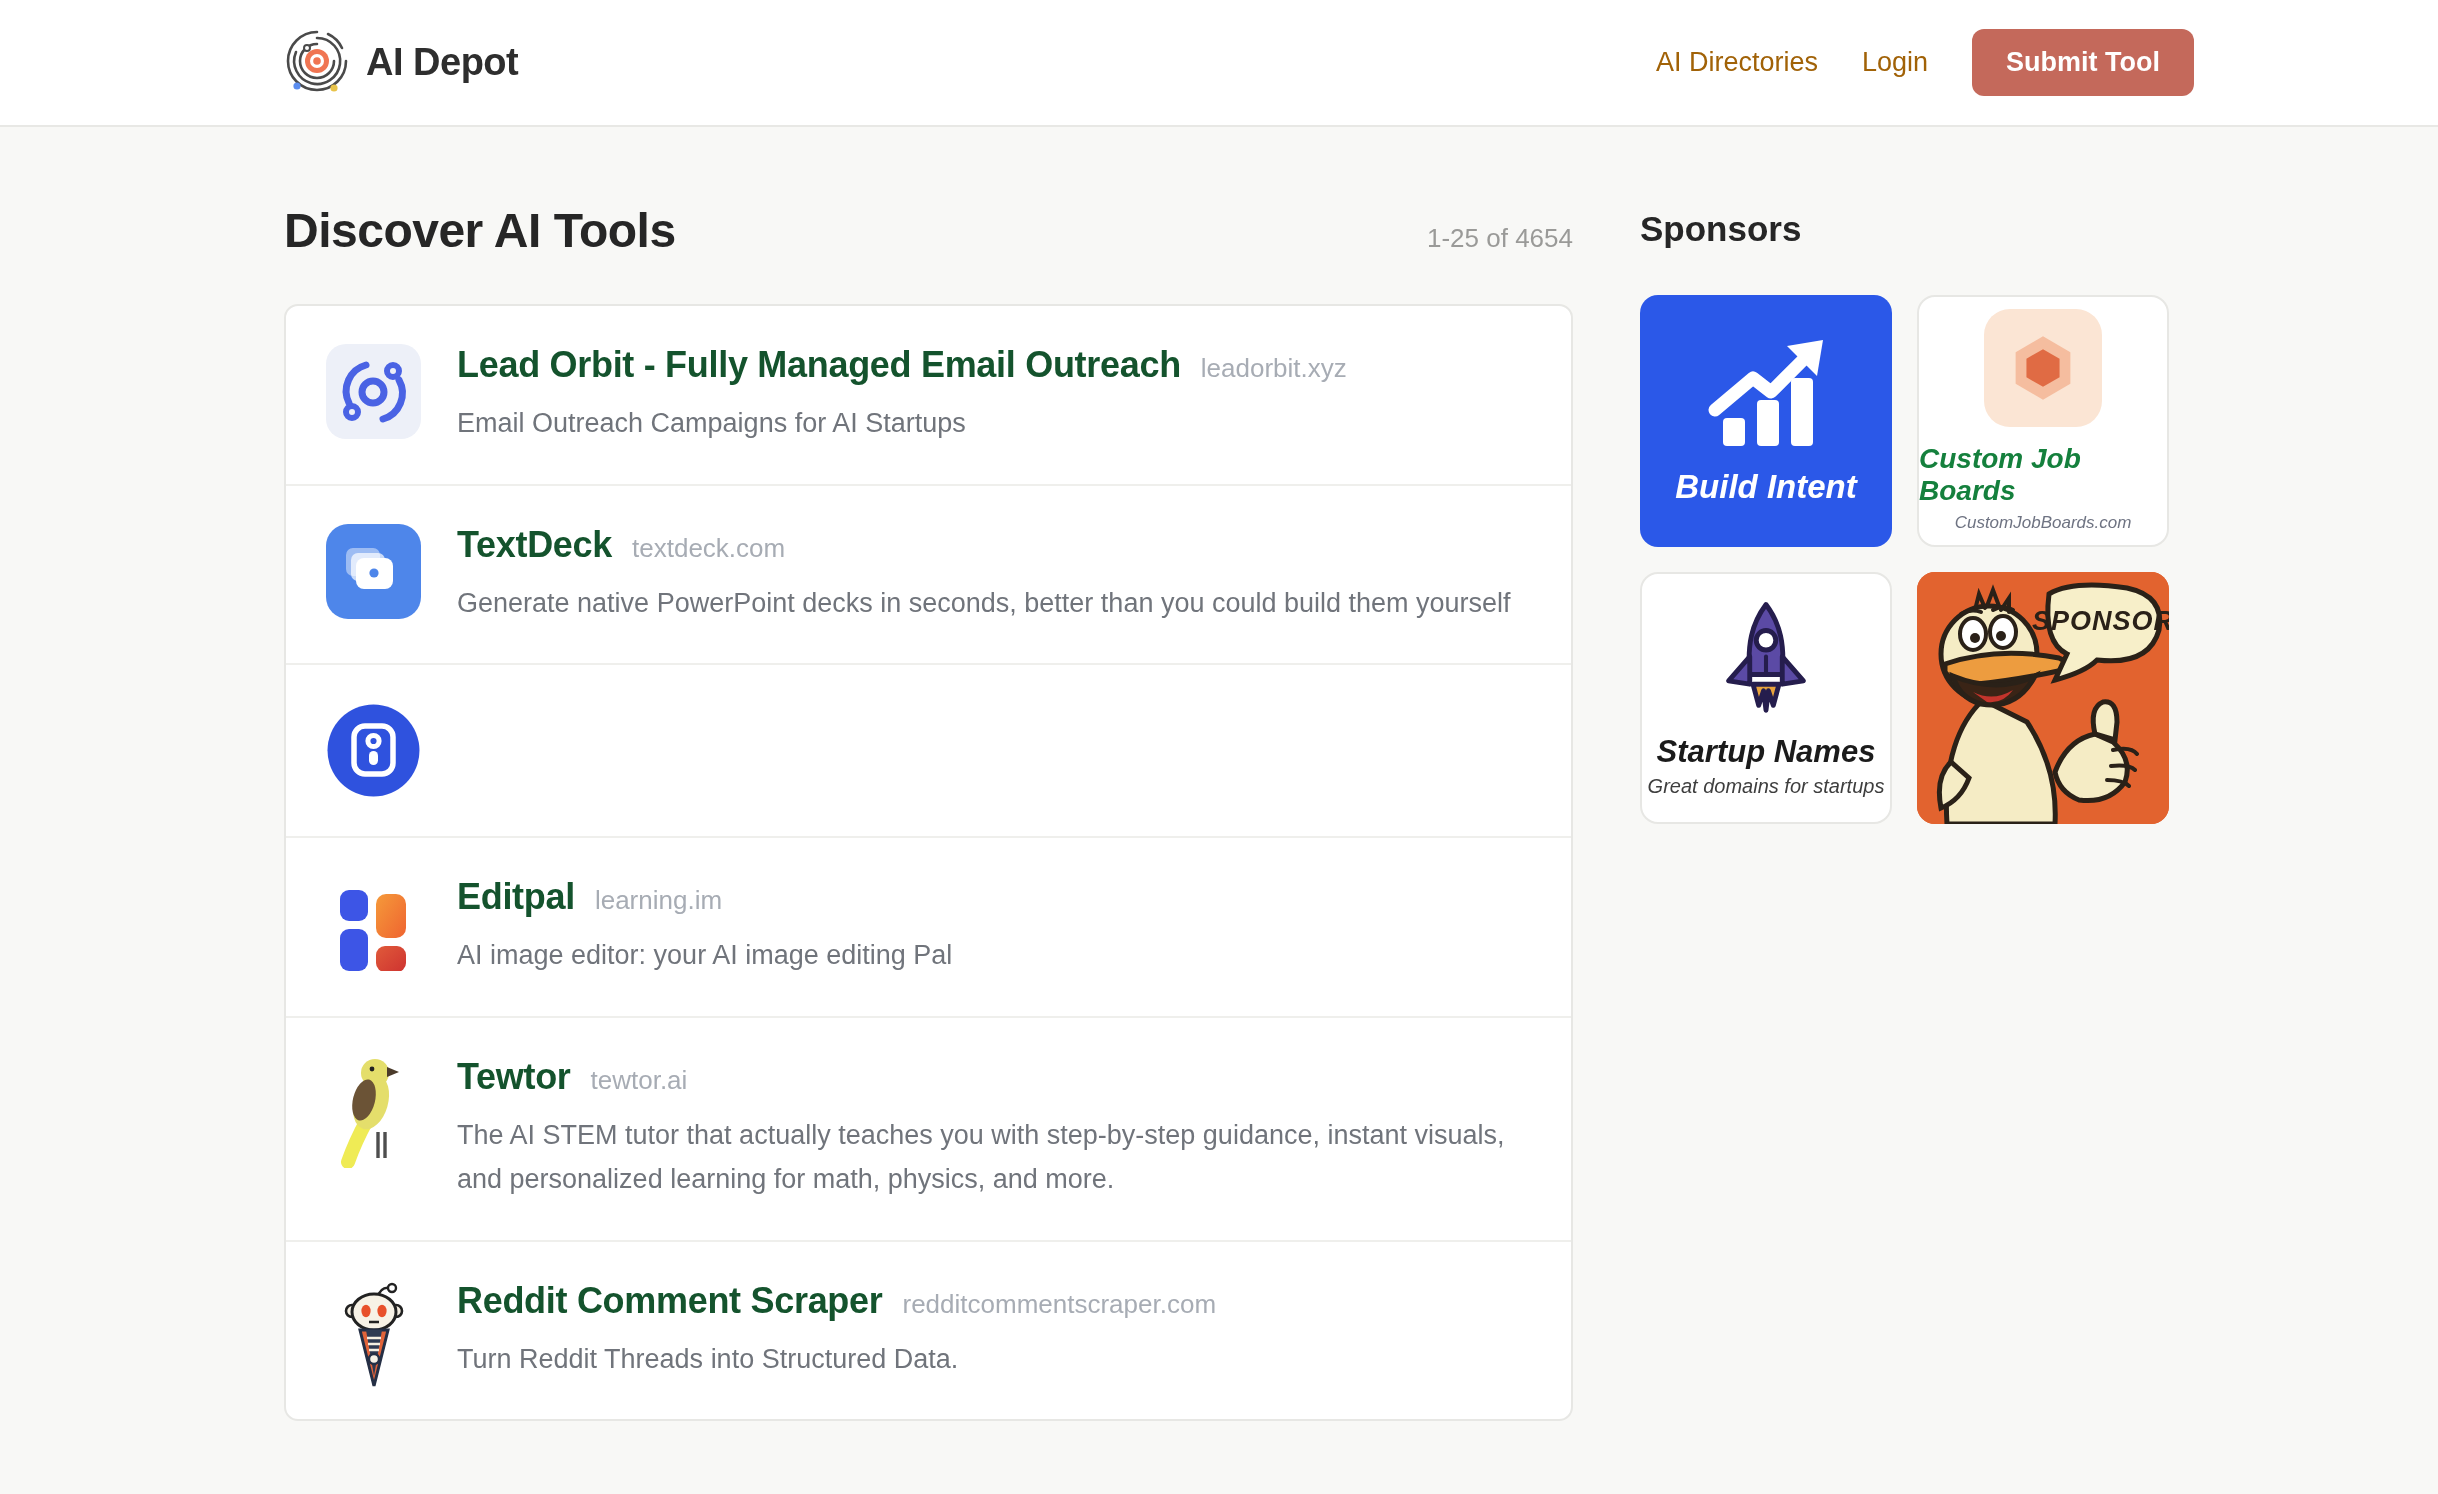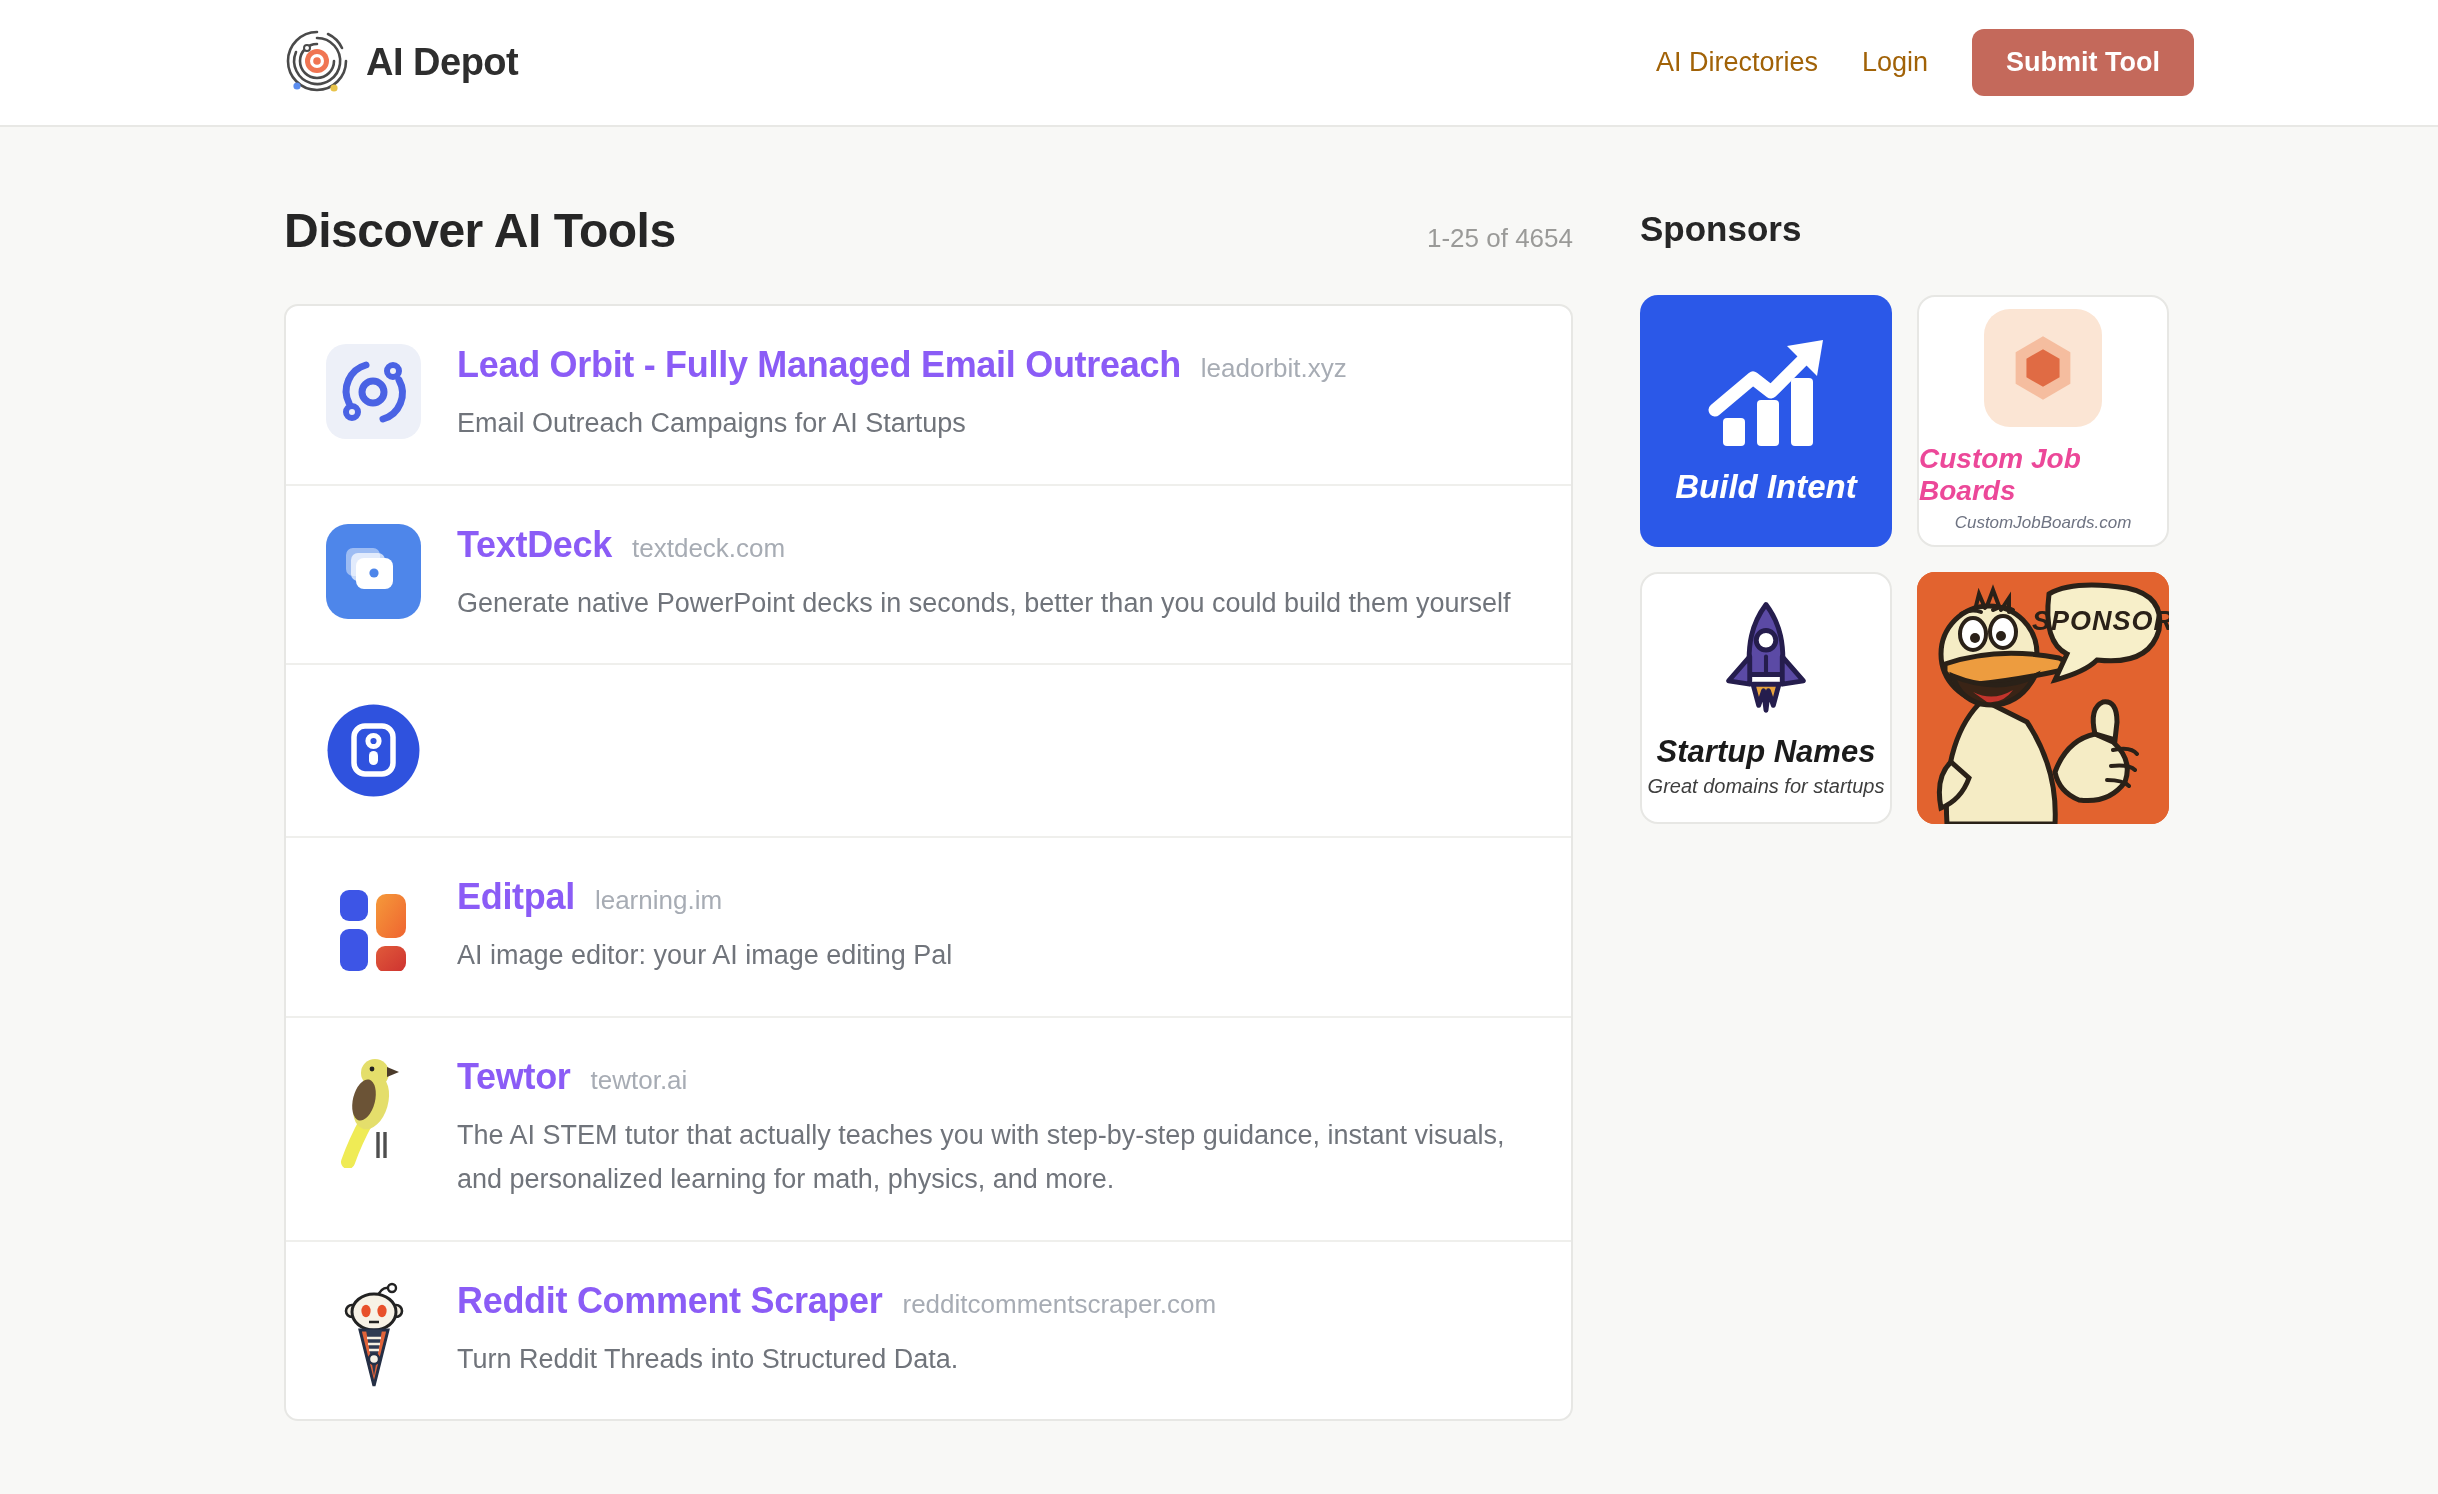--- a/index.html
+++ b/index.html
@@ -37,40 +37,40 @@
   
   .tool-list {
     margin-top:46px; background:#FFFFFF; border:2px solid #E7E7E4;
     border-radius:14px; overflow:hidden;
   }
   .tool-row { display:flex; gap:36px; padding:38px 40px; cursor:pointer; }
   .tool-row + .tool-row { border-top:2px solid #EFEFEC; }
   .tool-icon-box { width:95px; height:95px; flex-shrink:0; display:flex; justify-content:center; }
   .tool-body { flex:1; min-width:0; }
   .title-line { display:flex; align-items:baseline; gap:20px; }
-  .tool-title { font-size:36px; font-weight:700; color:#8b5cf6; letter-spacing:-0.3px; }
+  .tool-title { font-size:36px; font-weight:700; color:#14532d; letter-spacing:-0.3px; }
   .tool-domain { font-size:26px; color:#A7ACB4; }
   .tool-desc { margin-top:16px; font-size:27px; line-height:1.62; color:#70747B; max-width:1100px; }
 
   
   .sponsors-title { font-size:35px; font-weight:700; color:#262626; margin-top:6px; }
   .sponsor-grid {
     margin-top:46px; display:grid; grid-template-columns:252px 252px; gap:25px;font-style:italic;
   }
   .sponsor-card {
     width:252px; height:252px; border-radius:18px; overflow:hidden; cursor:pointer;
     display:flex; flex-direction:column; align-items:center; justify-content:center;
     background:#FFFFFF; border:2px solid #E7E7E4;
   }
   .sponsor-card.blue { background:#2B58E8; border:none; }
   .sponsor-card.orange { background:#E2632F; border:none; padding:0; }
   .bi-label { color:#FFFFFF; font-size:33px; font-weight:700; margin-top:10px; }
   .cjb-iconwrap { width:118px; height:118px; border-radius:26px; background:#FBE5D4;
                   display:flex; align-items:center; justify-content:center; }
-  .cjb-title { margin-top:16px; font-size:28px; font-weight:700; color:#ec4899; }
+  .cjb-title { margin-top:16px; font-size:28px; font-weight:700; color:#15803d; }
   .cjb-sub { margin-top:6px; font-size:17px; color:#6E7382; }
   .sn-title { margin-top:10px; font-size:31px; font-weight:700; color:#1B1B1B; }
   .sn-sub { margin-top:5px; font-size:20px; color:#3E3E3E; }
   .duck-svg { width:252px; height:252px; display:block; }
 </style>
 </head>
 <body>
 
 <div class="header">
   <div class="brand">

